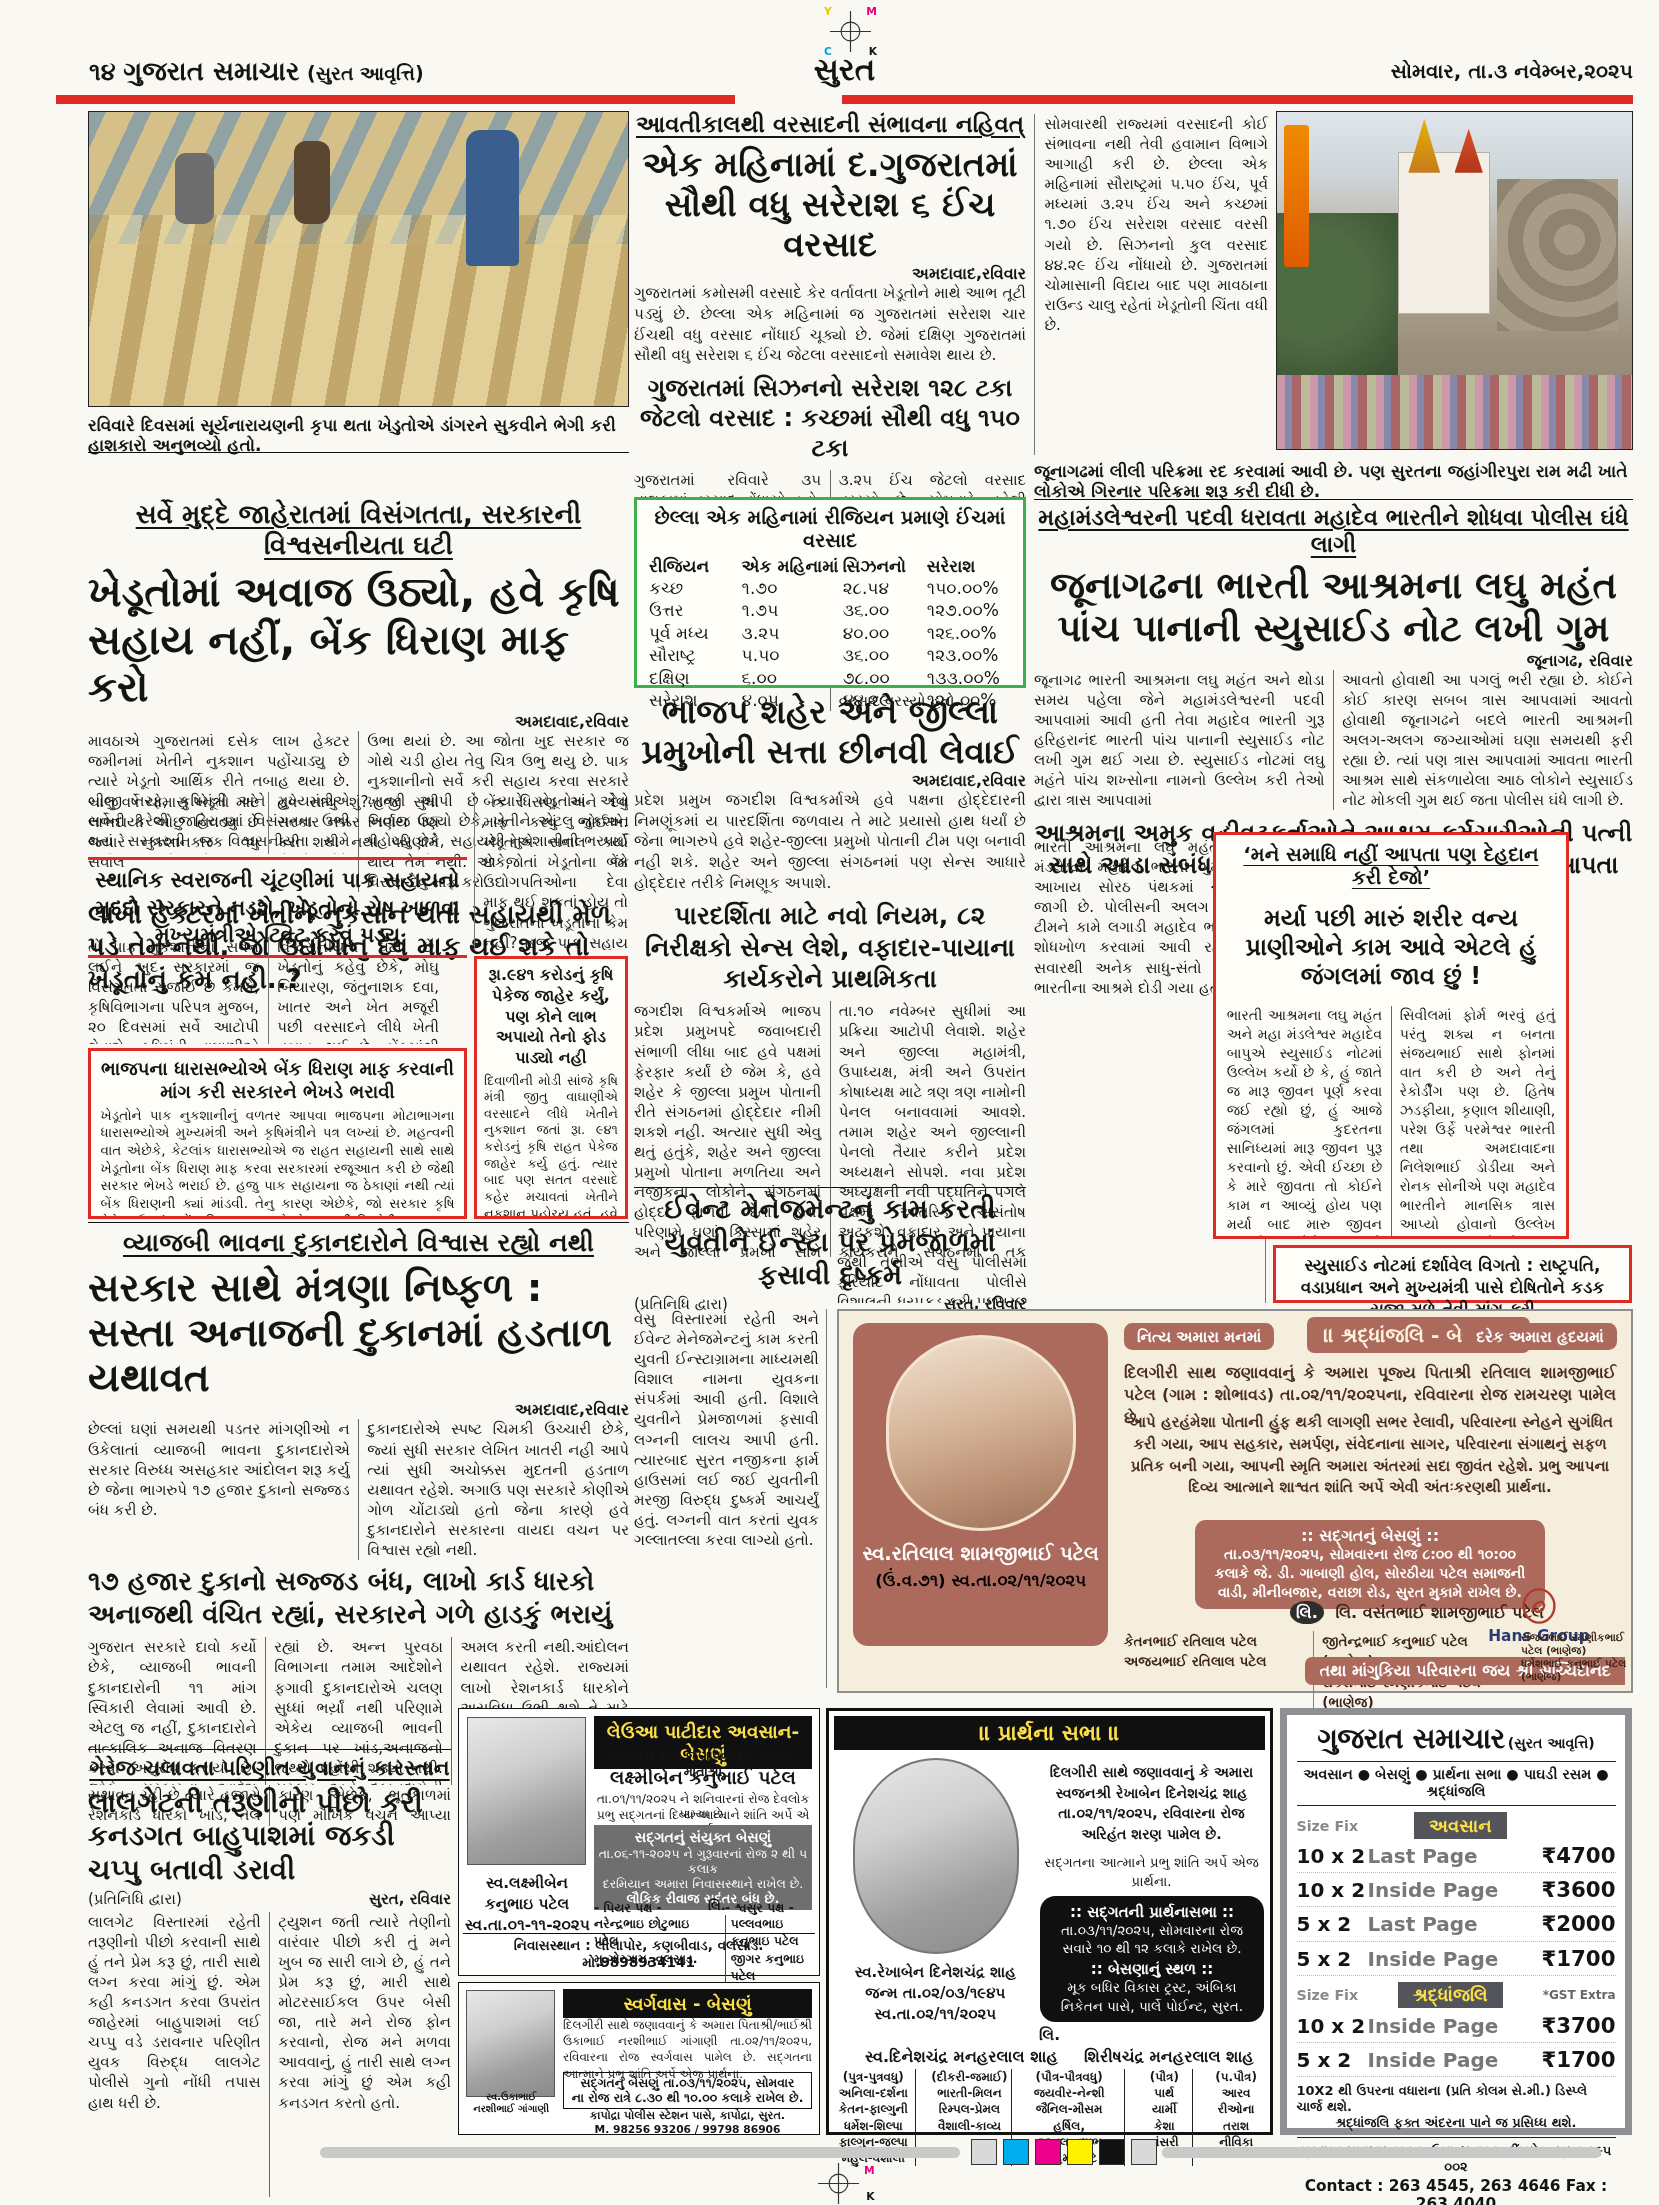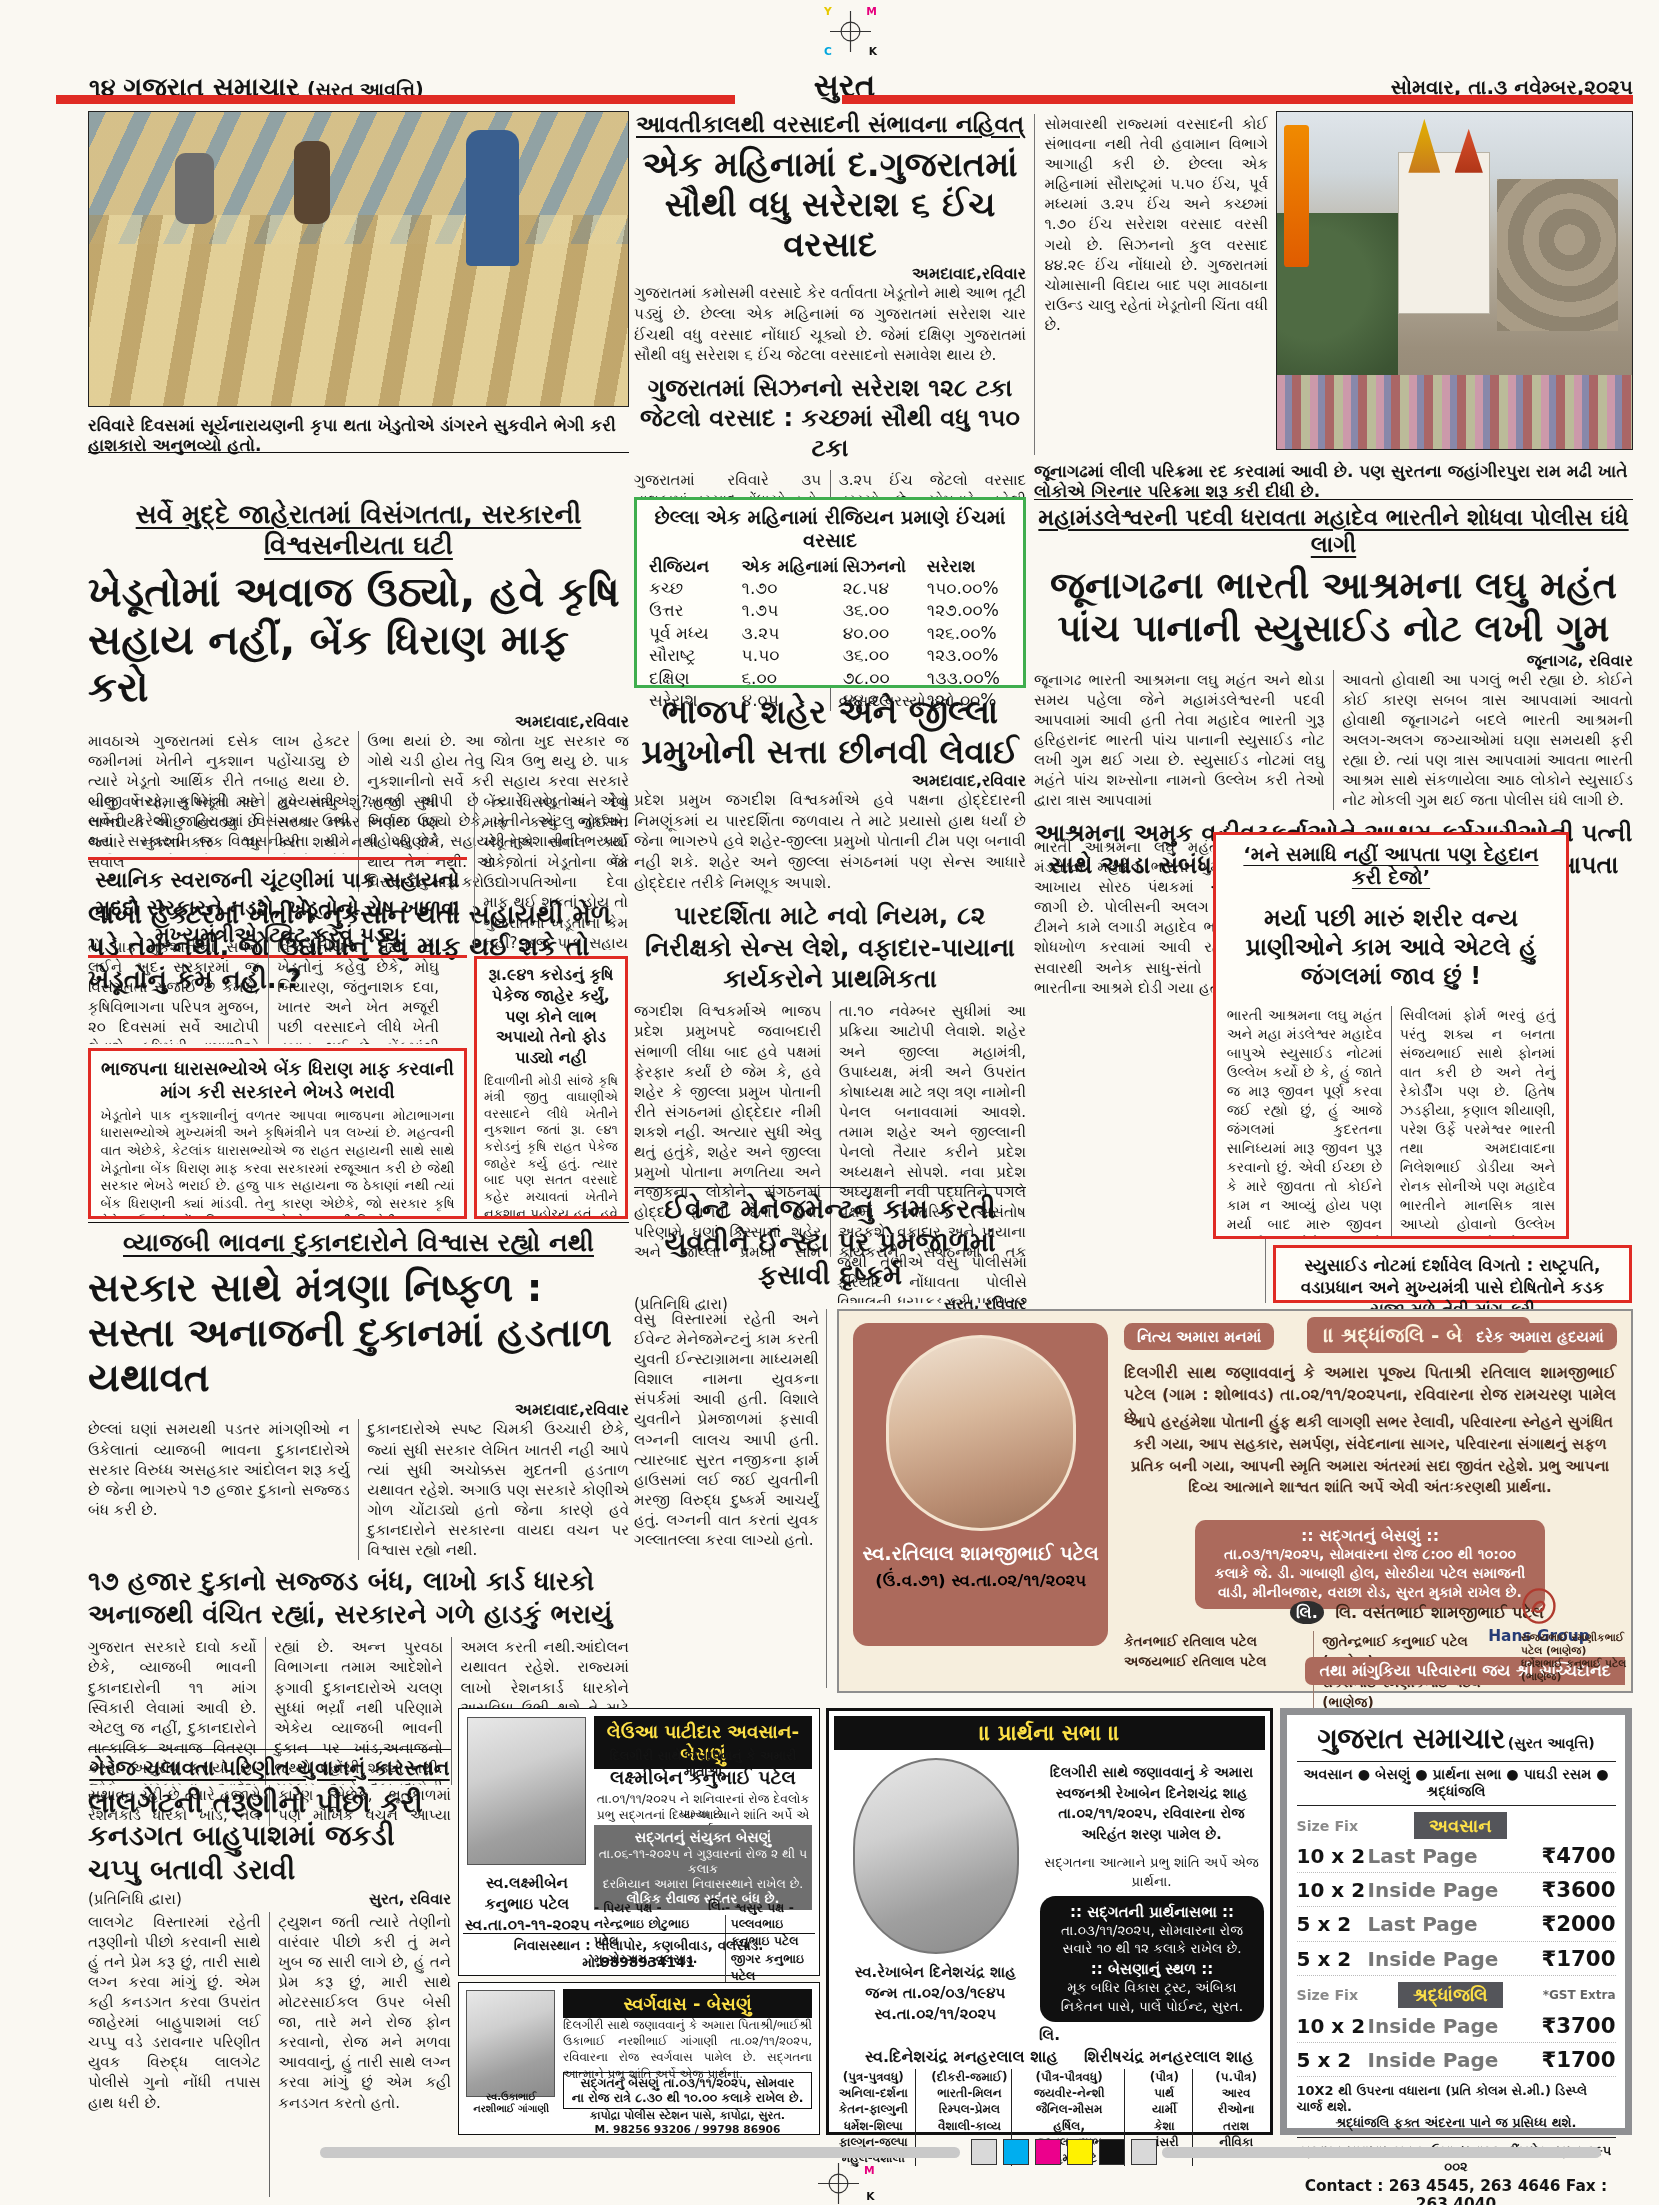--- a/index.html
+++ b/index.html
@@ -45,21 +45,21 @@
       <circle cx="35" cy="35" r="16" fill="none" stroke="#333" stroke-width="2"></circle>
       <line x1="35" y1="0" x2="35" y2="70" stroke="#333" stroke-width="2"></line>
       <line x1="0" y1="35" x2="70" y2="35" stroke="#333" stroke-width="2"></line>
     </svg>
     <span class="abs" style="left:0;top:0;color:#e7c900;font-size:10.7px;font-weight:700">Y</span>
     <span class="abs" style="right:0;top:0;color:#e6007e;font-size:10.7px;font-weight:700">M</span>
     <span class="abs" style="left:0;bottom:0;color:#00a6de;font-size:10.7px;font-weight:700">C</span>
     <span class="abs" style="right:0;bottom:0;color:#111;font-size:10.7px;font-weight:700">K</span>
   </div>
 
-  <div class="abs" style="left:56px;top:65px;width:1577px;height:47px">
+  <div class="abs" style="left:56px;top:49px;width:1577px;height:47px">
     <div class="abs" style="left:33px;top:7.1px;font-size:24px">
       <span class="xb">૧૪</span>
       <span class="xb" style="font-size:26px">ગુજરાત સમાચાર</span>
       <span class="b" style="font-size:19px">(સુરત આવૃત્તિ)</span>
     </div>
     <div class="abs xb" style="left:744px;top:2.4px;width:89px;text-align:center;font-size:31px">સુરત</div>
     <div class="abs b rt" style="right:0;top:9.5px;font-size:20px">સોમવાર, તા.૩ નવેમ્બર,૨૦૨૫</div>
   </div>
   <div class="abs" style="left:56px;top:95px;width:679px;height:9px;background:#e02b24"></div>
   <div class="abs" style="left:842px;top:95px;width:791px;height:9px;background:#e02b24"></div>

